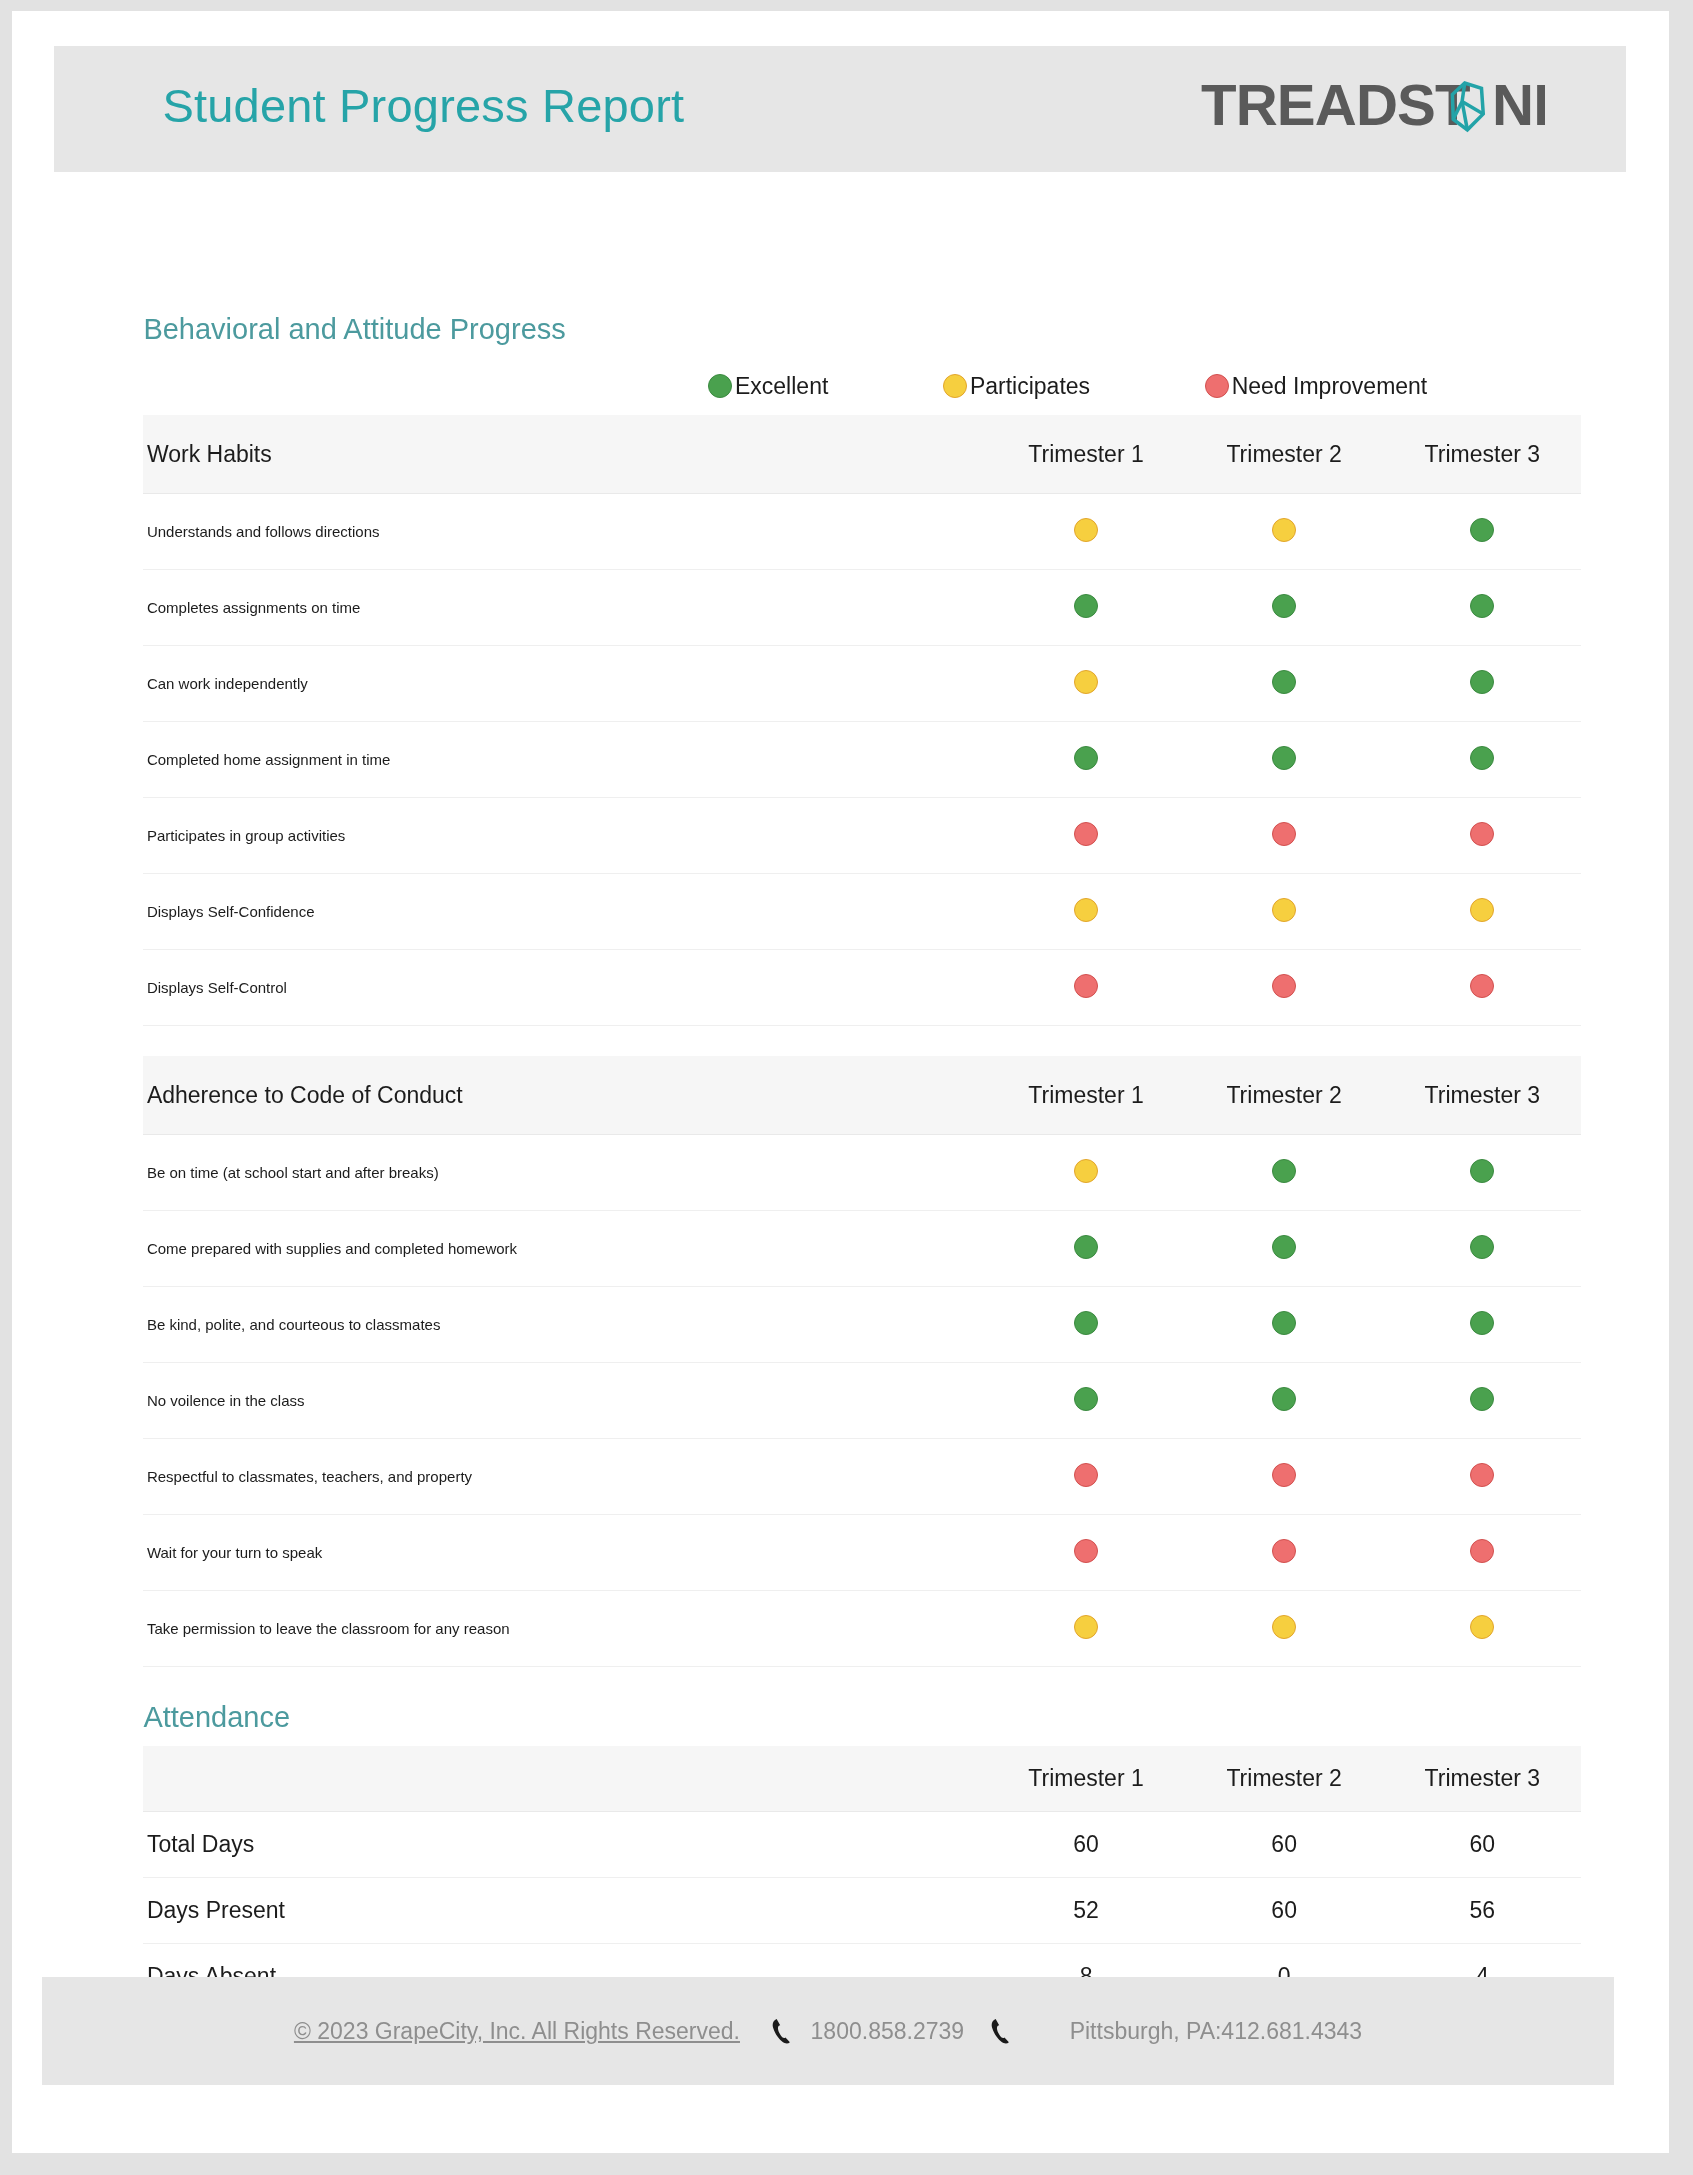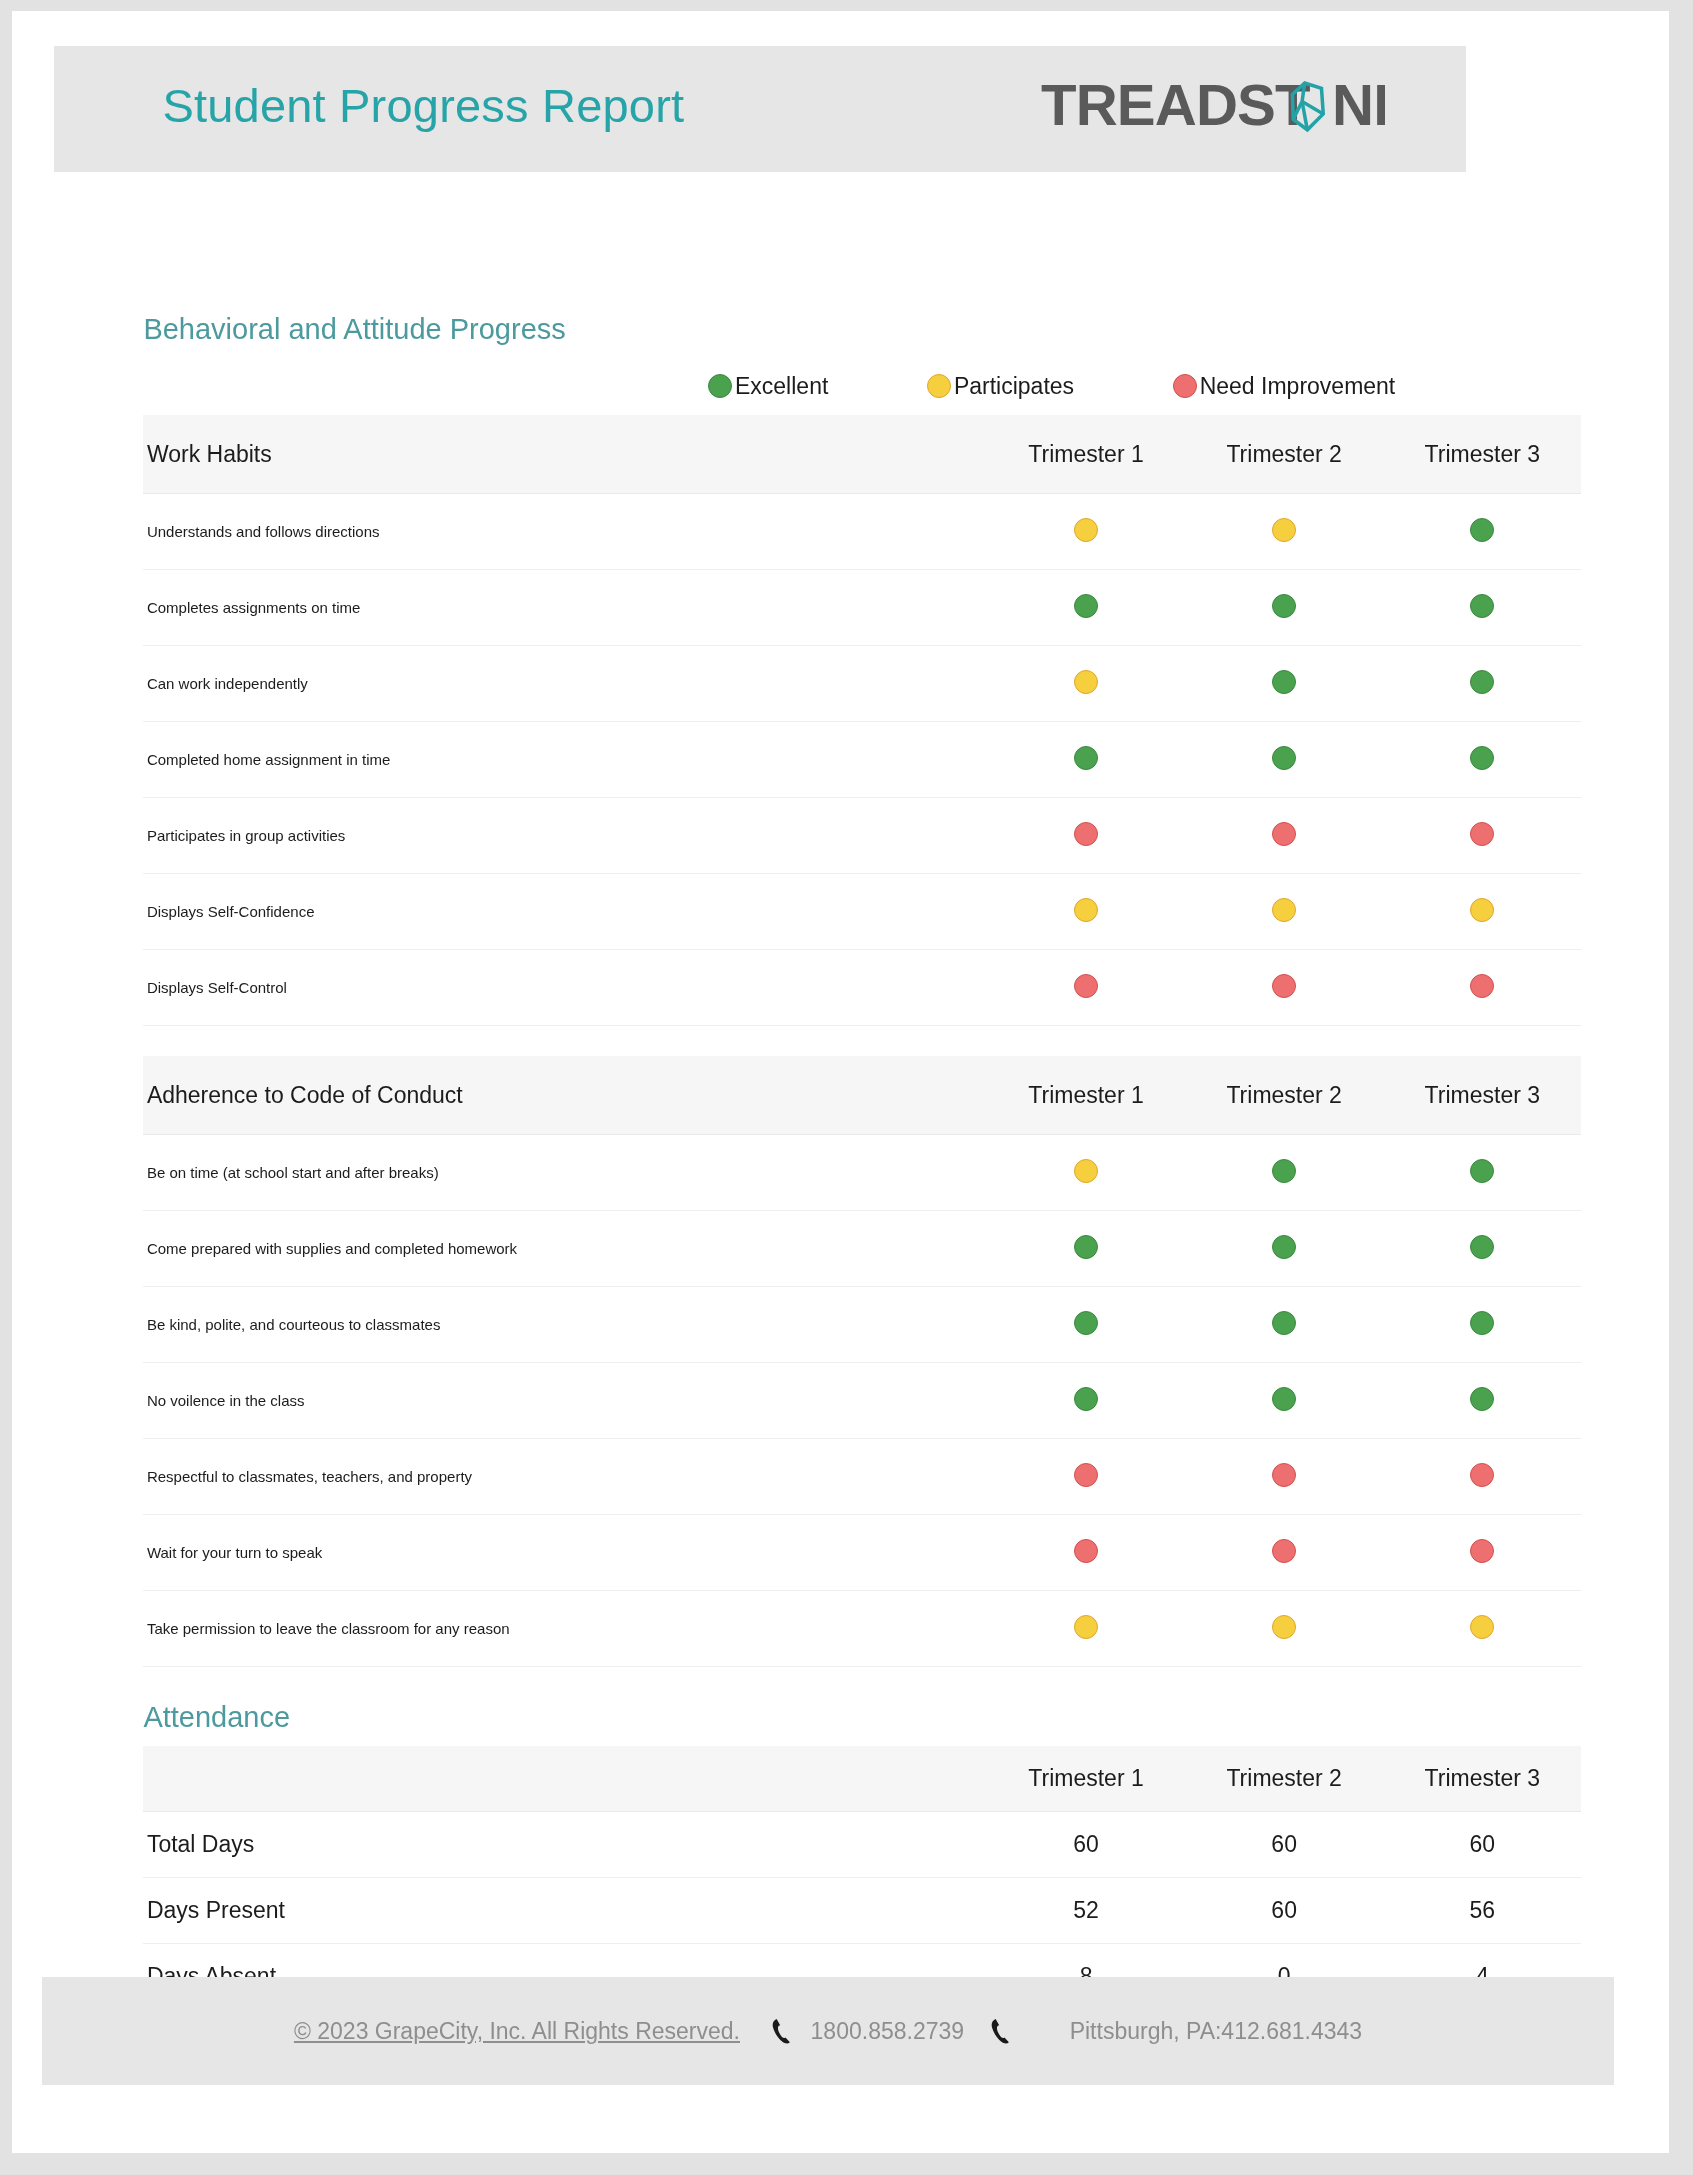--- a/index.html
+++ b/index.html
@@ -23,21 +23,21 @@
     height: 2142px;
     background: #ffffff;
     box-sizing: border-box;
   }
 
   
   .header-band {
     position: absolute;
     left: 42px;
     top: 35px;
-    width: 1412px;
+    width: 1572px;
     height: 126px;
     background: #e6e6e6;
     display: flex;
     align-items: center;
     justify-content: space-between;
     box-sizing: border-box;
     padding: 0 55px 6px 108px;
   }
   .report-title {
     color: #26a4a8;
@@ -72,21 +72,21 @@
     line-height: 1.3;
   }
 
   
   .legend {
     display: flex;
     align-items: center;
     height: 58px;
     padding-left: 565px;
     box-sizing: border-box;
-    gap: 0;
+    gap: 16px;
   }
   .legend-item {
     display: flex;
     align-items: center;
     white-space: nowrap;
   }
   .legend-item + .legend-item { margin-left: 99px; }
   .legend-label {
     font-size: 23px;
     color: #1c1c1c;

